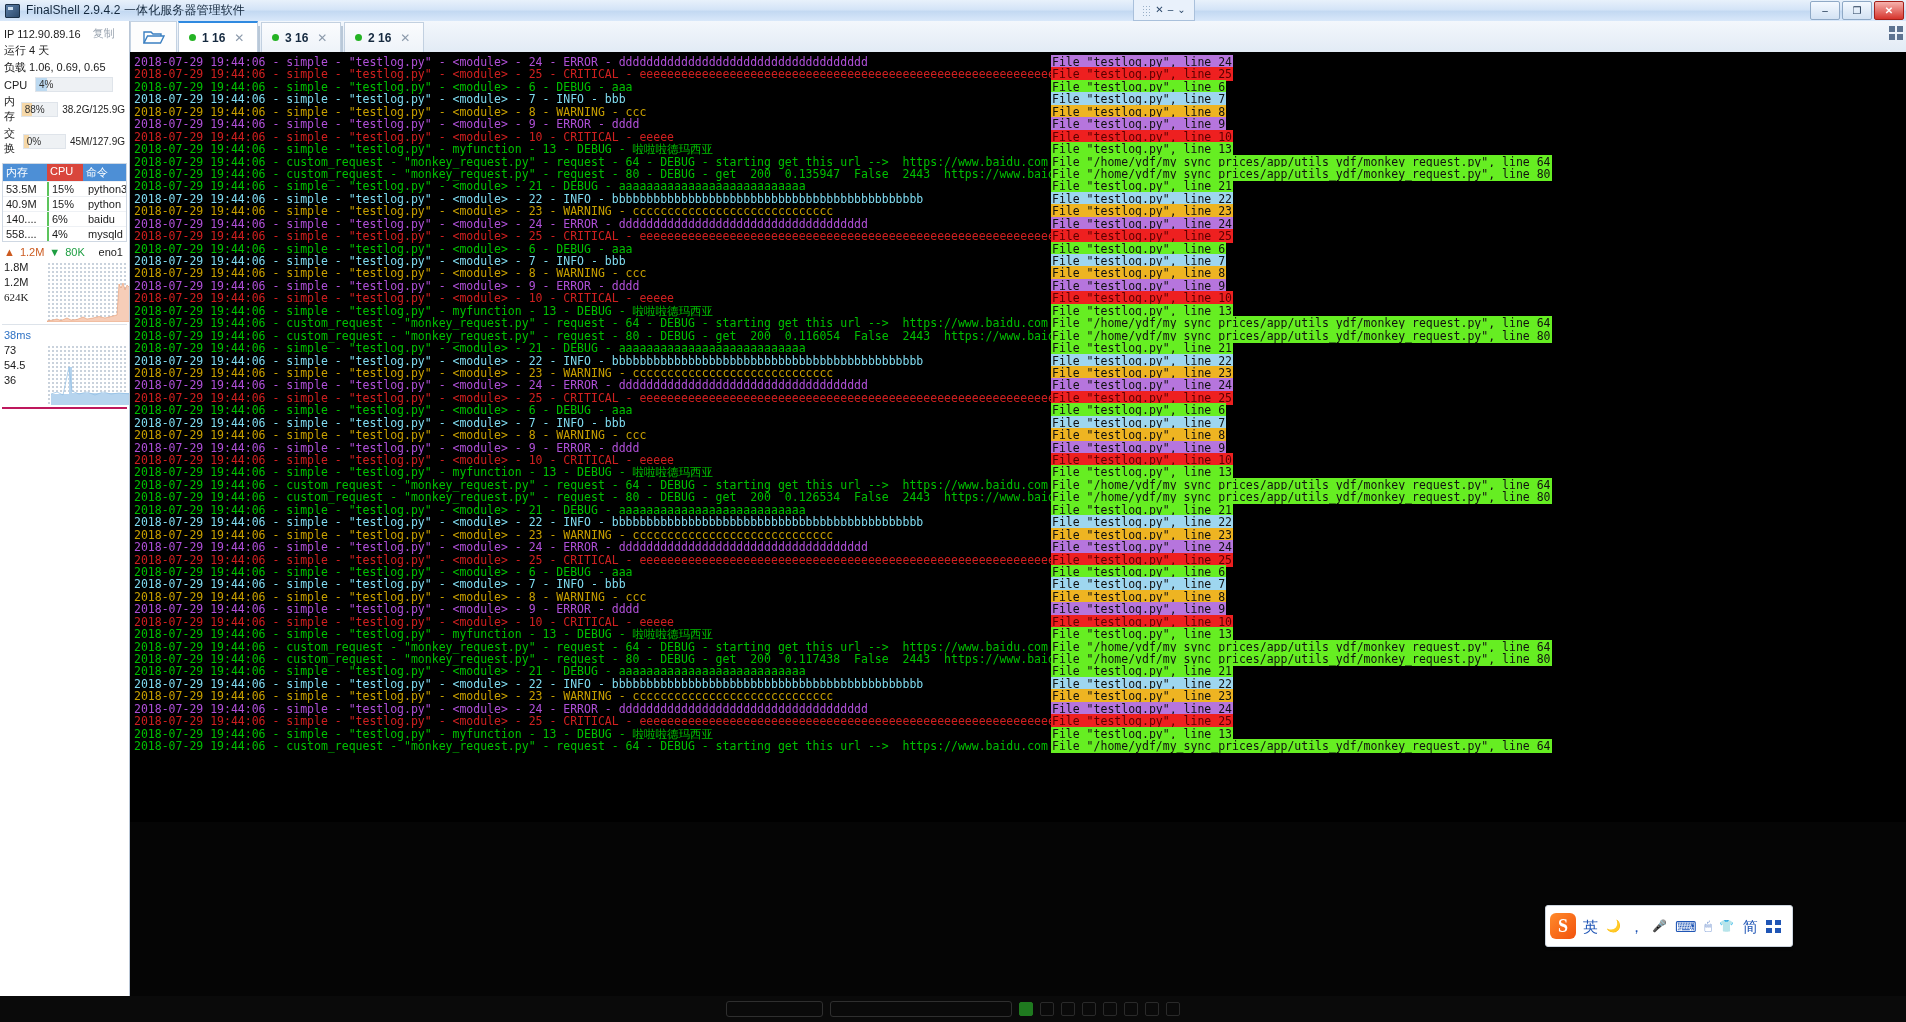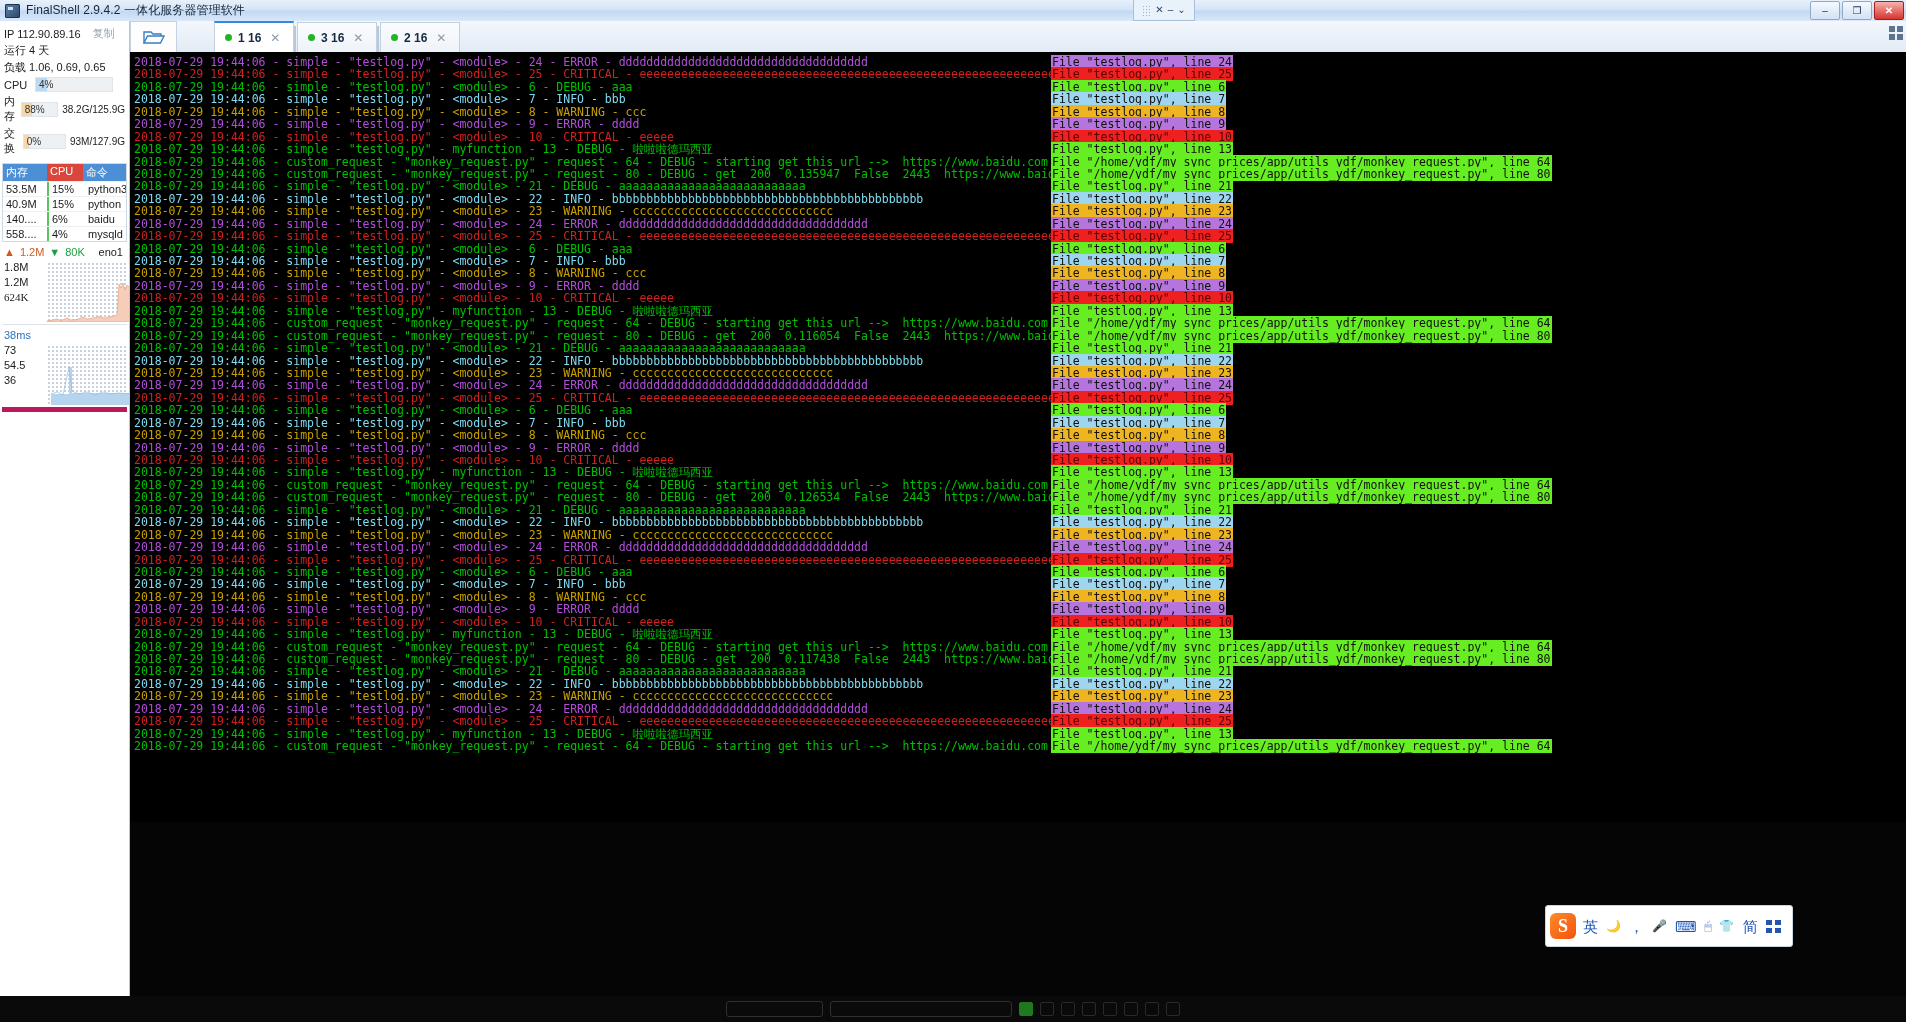--- a/index.html
+++ b/index.html
@@ -172,21 +172,21 @@
   </div>
 </div>
 
 <div id="tabstrip">
   <div id="folder-btn">
     <svg width="22" height="17" viewBox="0 0 22 17">
       <path d="M1 14 V3 h7 l2 2 h8 v2" fill="none" stroke="#3a7fc1" stroke-width="1.4"></path>
       <path d="M1 14 L4.5 7 H21 L17.5 14 Z" fill="none" stroke="#3a7fc1" stroke-width="1.4"></path>
     </svg>
   </div>
-  <div id="tabs-container" style="display:flex;align-items:flex-end;padding-left:36px;">
+  <div id="tabs-container" style="display:flex;align-items:flex-end;">
       <div class="tab active">
         <span class="dot"></span>
         <span class="label">1 16</span>
         <span class="x">✕</span>
       </div>
       <div class="tab-sep"></div>
       <div class="tab">
         <span class="dot"></span>
         <span class="label">3 16</span>
         <span class="x">✕</span>
@@ -225,21 +225,21 @@
           <span class="pct">88%</span>
         </span>
         <span class="meter-text">38.2G/125.9G</span>
       </div>
       <div class="meter-row">
         <span class="meter-label">交换</span>
         <span class="meter">
           <span class="fill" style="width: 14%; background: rgb(246, 216, 168);"></span>
           <span class="pct">0%</span>
         </span>
-        <span class="meter-text">93M/127.9G</span>
+        <span class="meter-text">45M/127.9G</span>
       </div>
     </div>
 
   <div id="proc-table">
     <div id="proc-head">
       <div class="ph-mem">内存</div>
       <div class="ph-cpu">CPU</div>
       <div class="ph-cmd">命令</div>
     </div>
     <div id="proc-body">
@@ -278,21 +278,21 @@
     <div class="chart-grid"></div>
     <div class="ylab" style="top:1px;">1.8M</div>
     <div class="ylab" style="top:16px;">1.2M</div>
     <div class="ylab" style="top:31px;font-family:Liberation Serif, serif;">624K</div>
     <svg class="spark" viewBox="0 0 84 40" preserveAspectRatio="none">
       <path d="M0 39 L6 38 L10 37 L14 38.5 L20 36 L24 38 L30 37.5 L36 35 L40 37 L46 36 L52 34.5 L58 36 L62 35 L66 34 L70 33 L72 2 L74 6 L76 1 L78 8 L80 3 L82 5 L84 2 L84 40 L0 40 Z" fill="#f6cdb8" stroke="#e79a6e" stroke-width="0.6"></path>
     </svg>
   </div>
 
   <div class="lat-head">38ms</div>
-  <div class="chart-box" style="border-bottom:5px solid #be185d;text-decoration:underline;">
+  <div class="chart-box" style="border-bottom:2px solid #be185d;text-decoration:underline;">
     <div class="chart-grid"></div>
     <div class="ylab" style="top:1px;">73</div>
     <div class="ylab" style="top:16px;">54.5</div>
     <div class="ylab" style="top:31px;">36</div>
     <svg class="spark" viewBox="0 0 84 40" preserveAspectRatio="none">
       <rect x="4" y="29" width="18" height="11" fill="#b6d4ee"></rect>
       <rect x="22" y="2" width="3" height="38" fill="#b6d4ee"></rect>
       <rect x="25" y="28" width="59" height="12" fill="#b6d4ee"></rect>
       <path d="M4 29 L10 27 L16 30 L22 2 L25 26 L32 29 L40 27 L48 30 L56 27 L64 29 L72 28 L84 29" fill="none" stroke="#8fbde4" stroke-width="0.7"></path>
     </svg>

